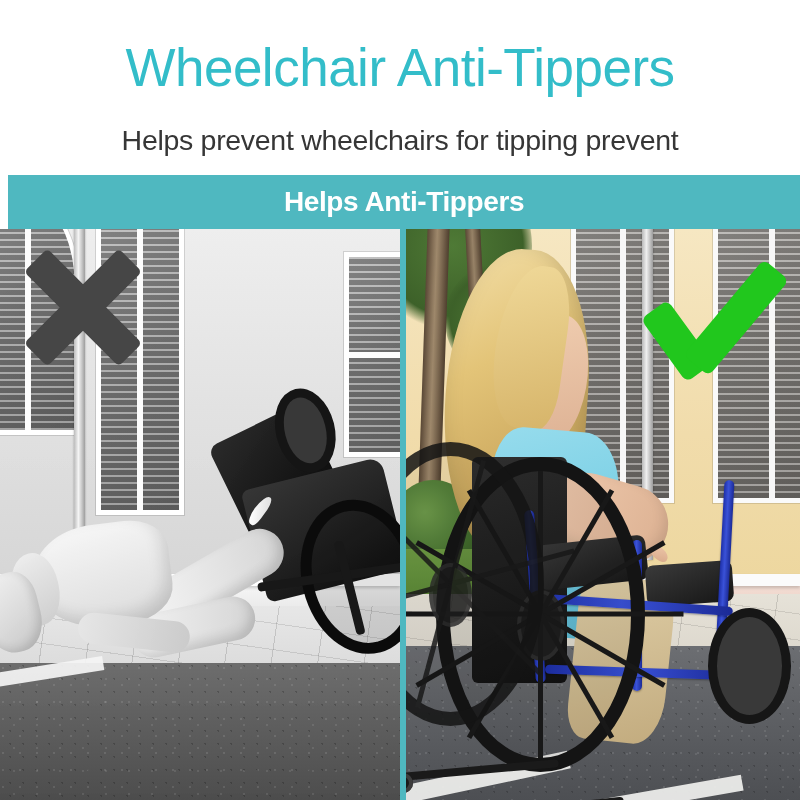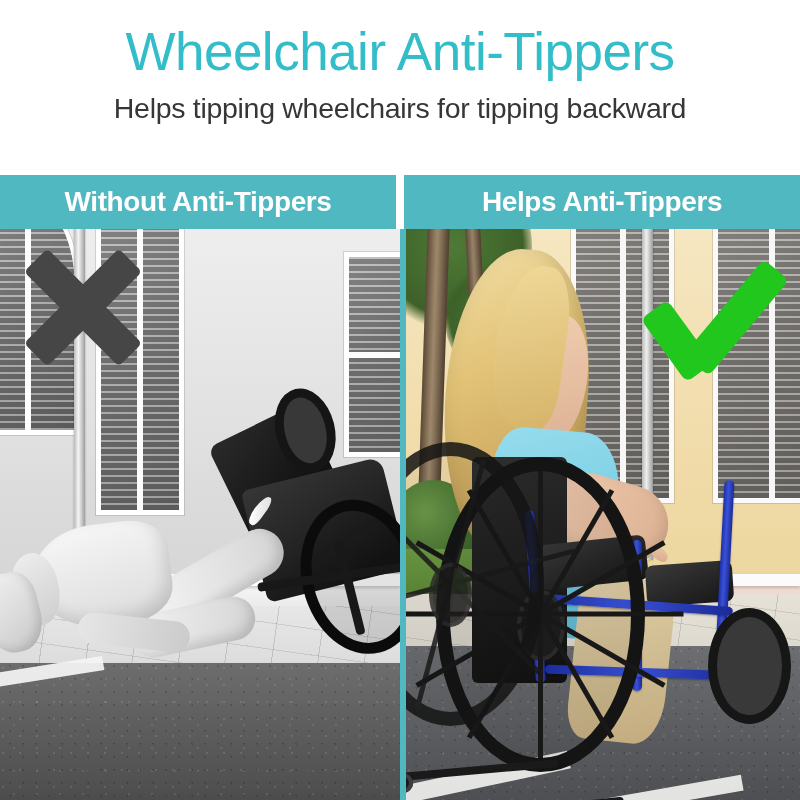--- a/index.html
+++ b/index.html
@@ -26,21 +26,21 @@
   .header {
     position: absolute;
     left: 0;
     top: 0;
     width: 800px;
     height: 175px;
     background: #ffffff;
     text-align: center;
   }
   .title {
-    margin: 0;
+    margin: 16px;
     padding-top: 22px;
     font-size: 53px;
     line-height: 60px;
     font-weight: 400;
     letter-spacing: -0.5px;
     color: #33bdc9;
     font-family: "Liberation Sans", sans-serif;
     white-space: nowrap;
   }
   .subtitle {
@@ -530,27 +530,24 @@
     transform-origin: 0% 50%;
   }
 </style>
 </head>
 <body>
 
 <div class="infographic">
 
   <div class="header">
     <h1 class="title">Wheelchair Anti-Tippers</h1>
-    <p class="subtitle">Helps tipping wheelchairs for tipping backward</p>
+    <p class="subtitle">Helps prevent wheelchairs for tipping prevent</p>
   </div>
 
   <div class="labelbar-row">
-    <div class="labelbar">
-      <span>Without Anti-Tippers</span>
-    </div>
     <div class="labelbar-divider"></div>
     <div class="labelbar">
       <span>Helps Anti-Tippers</span>
     </div>
   </div>
 
   <div class="panels">
 
     <div class="panel panel-left">
       <div class="scene">

